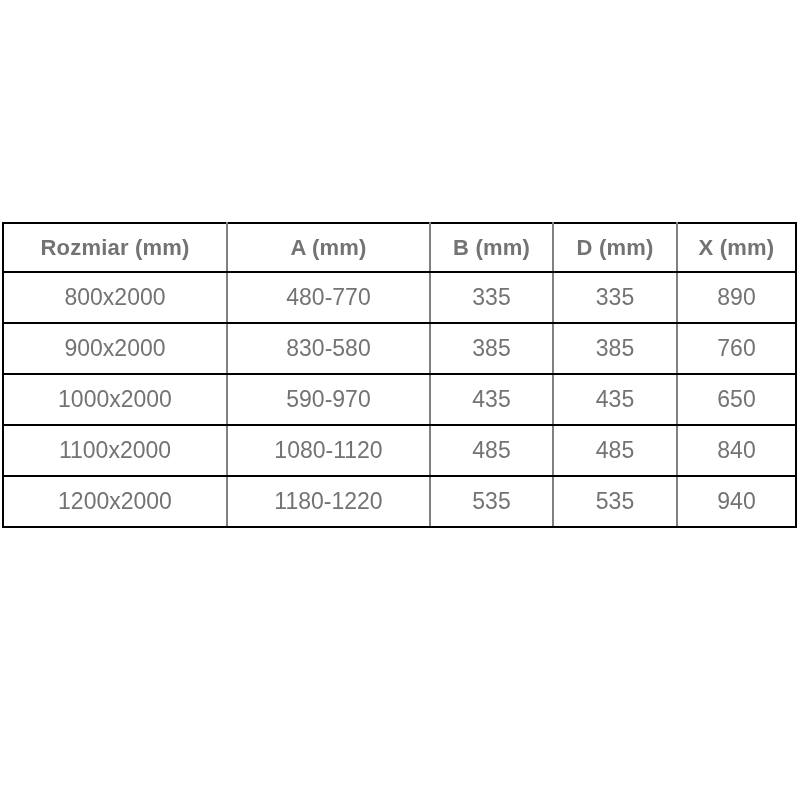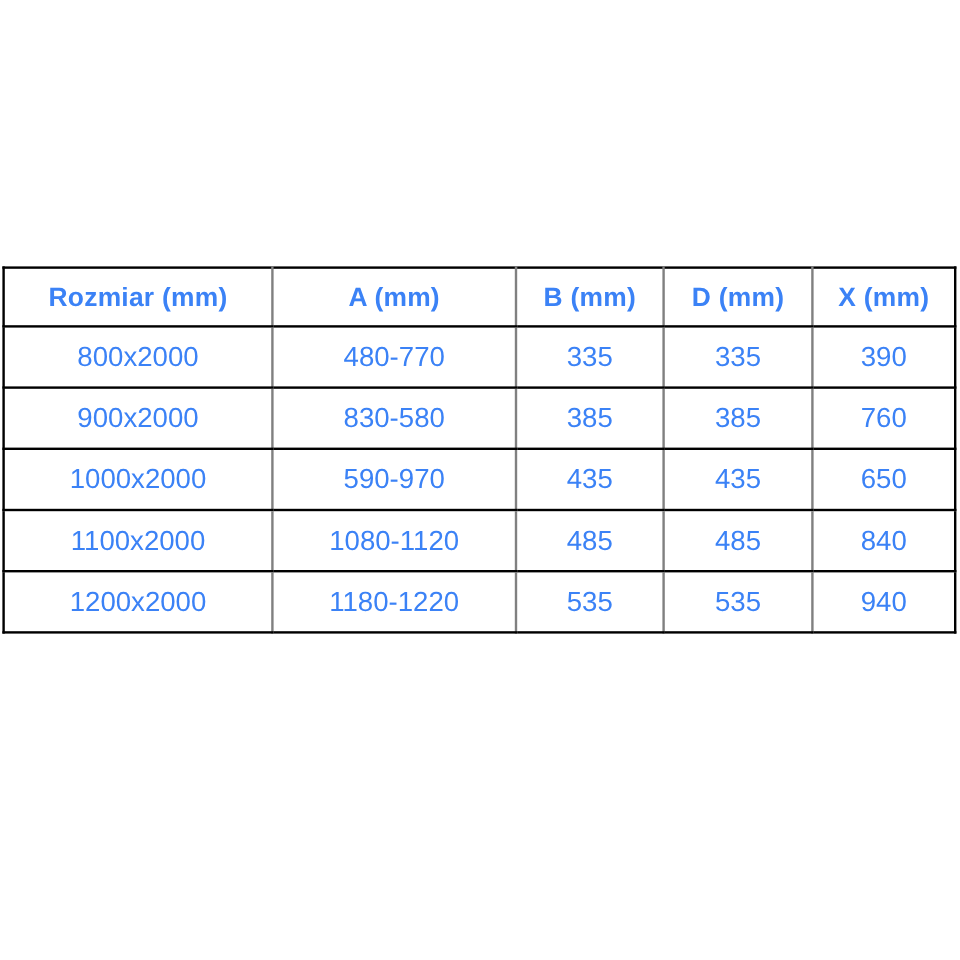--- a/index.html
+++ b/index.html
@@ -7,21 +7,21 @@
     padding: 0;
     background: #ffffff;
   }
   .page {
     position: relative;
     width: 800px;
     height: 800px;
     background: #ffffff;
     overflow: hidden;
     font-family: "Liberation Sans", sans-serif;
-    color: #3b82f6;
+    color: #737373;
   }
   .table-wrap {
     position: absolute;
     left: 2px;
     top: 222px;
   }
   table.spec-table {
     border-collapse: collapse;
     table-layout: fixed;
     width: 793px;
@@ -75,21 +75,21 @@
           <th>D (mm)</th>
           <th>X (mm)</th>
         </tr>
       </thead>
       <tbody>
         <tr>
           <td>800x2000</td>
           <td>480-770</td>
           <td>335</td>
           <td>335</td>
-          <td>390</td>
+          <td>890</td>
         </tr>
         <tr>
           <td>900x2000</td>
           <td>830-580</td>
           <td>385</td>
           <td>385</td>
           <td>760</td>
         </tr>
         <tr>
           <td>1000x2000</td>

